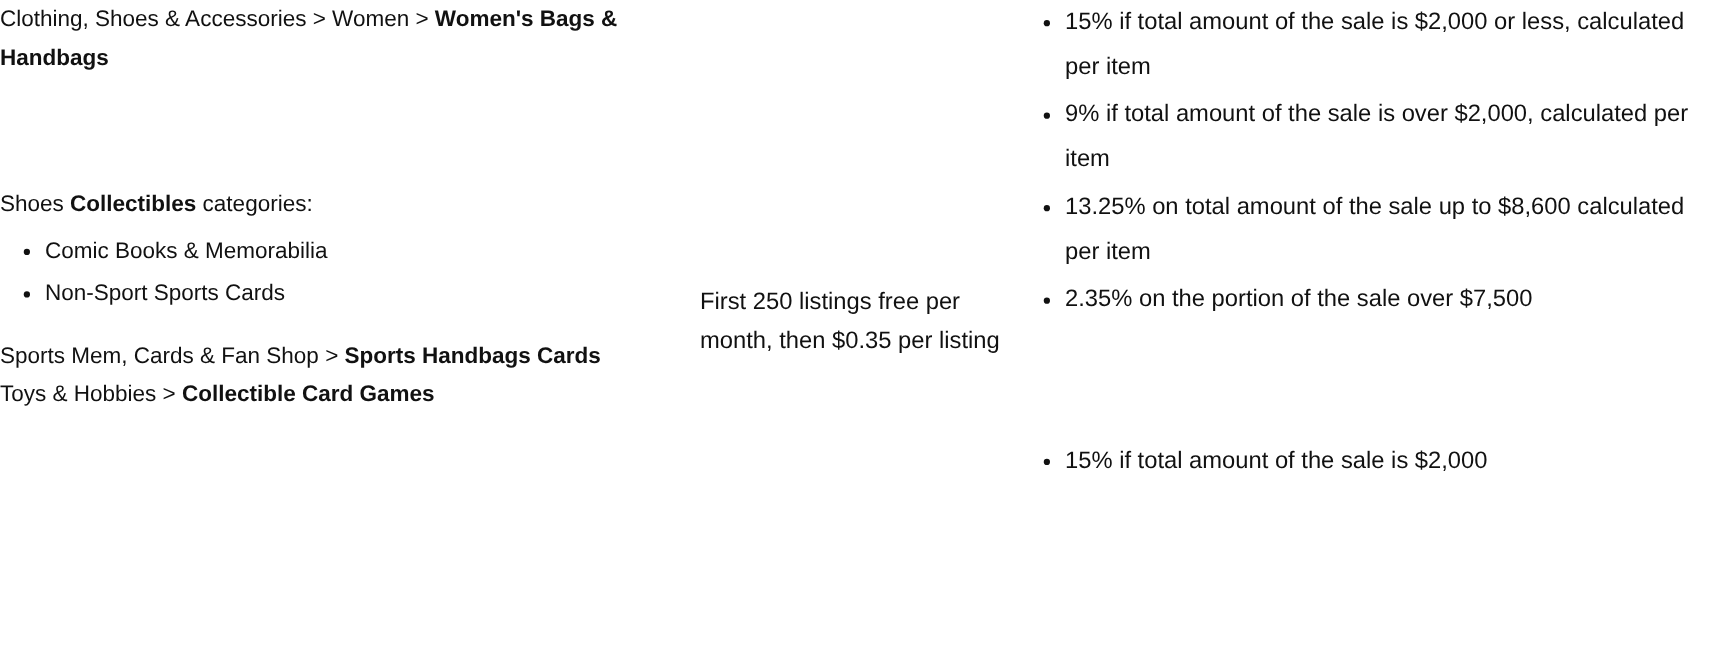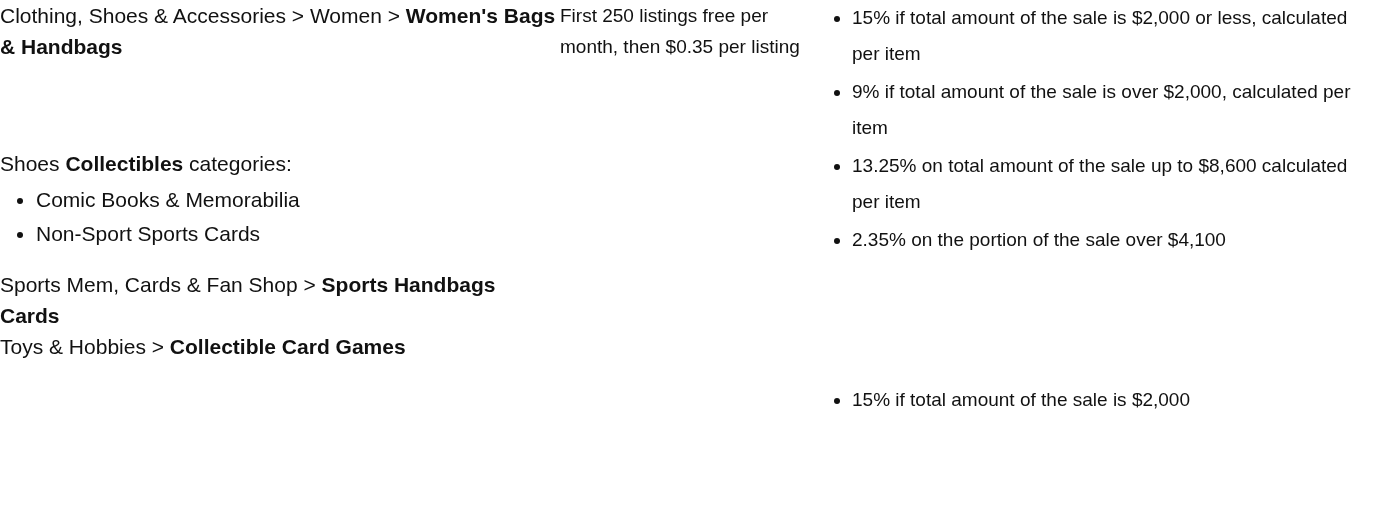--- a/index.html
+++ b/index.html
@@ -25,21 +25,21 @@
 
   .fee-table td {
     vertical-align: top;
     padding: 0;
     border: 0;
   }
   .cell-cat {
     border-top: 1px solid #444;
     border-right: 1px solid #444;
     padding: 22px 24px 20px 50px;
-    font-size: 21px;
+    font-size: 18px;
     line-height: 31px;
   }
   .cell-ins {
     border-right: 1px solid #444;
     padding: 0 18px 0 24px;
     font-size: 19px;
     line-height: 31px;
   }
   .cell-fee {
     border-top: 1px solid #444;
@@ -63,20 +63,22 @@
     padding-left: 36px;
     list-style: disc;
   }
   ul.cat-bullets li {
     line-height: 34px;
     font-weight: normal;
   }
   .b { font-weight: bold; }
   .gap { height: 18px; }
   .ins-wrap {
+    padding-top: 182px;
+    margin-top: 44px;
   }
   .clip-bottom {
     overflow: hidden;
   }
   .partial-row .cell-fee {
     padding-top: 20px;
   }
 </style>
 </head>
 <body>
@@ -116,21 +118,21 @@
         <div>
           <span>Sports Mem, Cards &amp; Fan Shop &gt; </span><span class="b">Sports Handbags Cards</span>
         </div>
         <div>
           <span>Toys &amp; Hobbies &gt; </span><span class="b">Collectible Card Games</span>
         </div>
       </td>
       <td class="cell-fee">
         <ul class="bullets tight">
           <li>13.25% on total amount of the sale up to $8,600 calculated per item</li>
-          <li>2.35% on the portion of the sale over $4,100</li>
+          <li>2.35% on the portion of the sale over $7,500</li>
         </ul>
       </td>
     </tr>
 
     <tr class="partial-row">
       <td class="cell-cat clip-bottom"></td>
       <td class="cell-fee clip-bottom">
         <ul class="bullets tight">
           <li>15% if total amount of the sale is $2,000</li>
         </ul>

